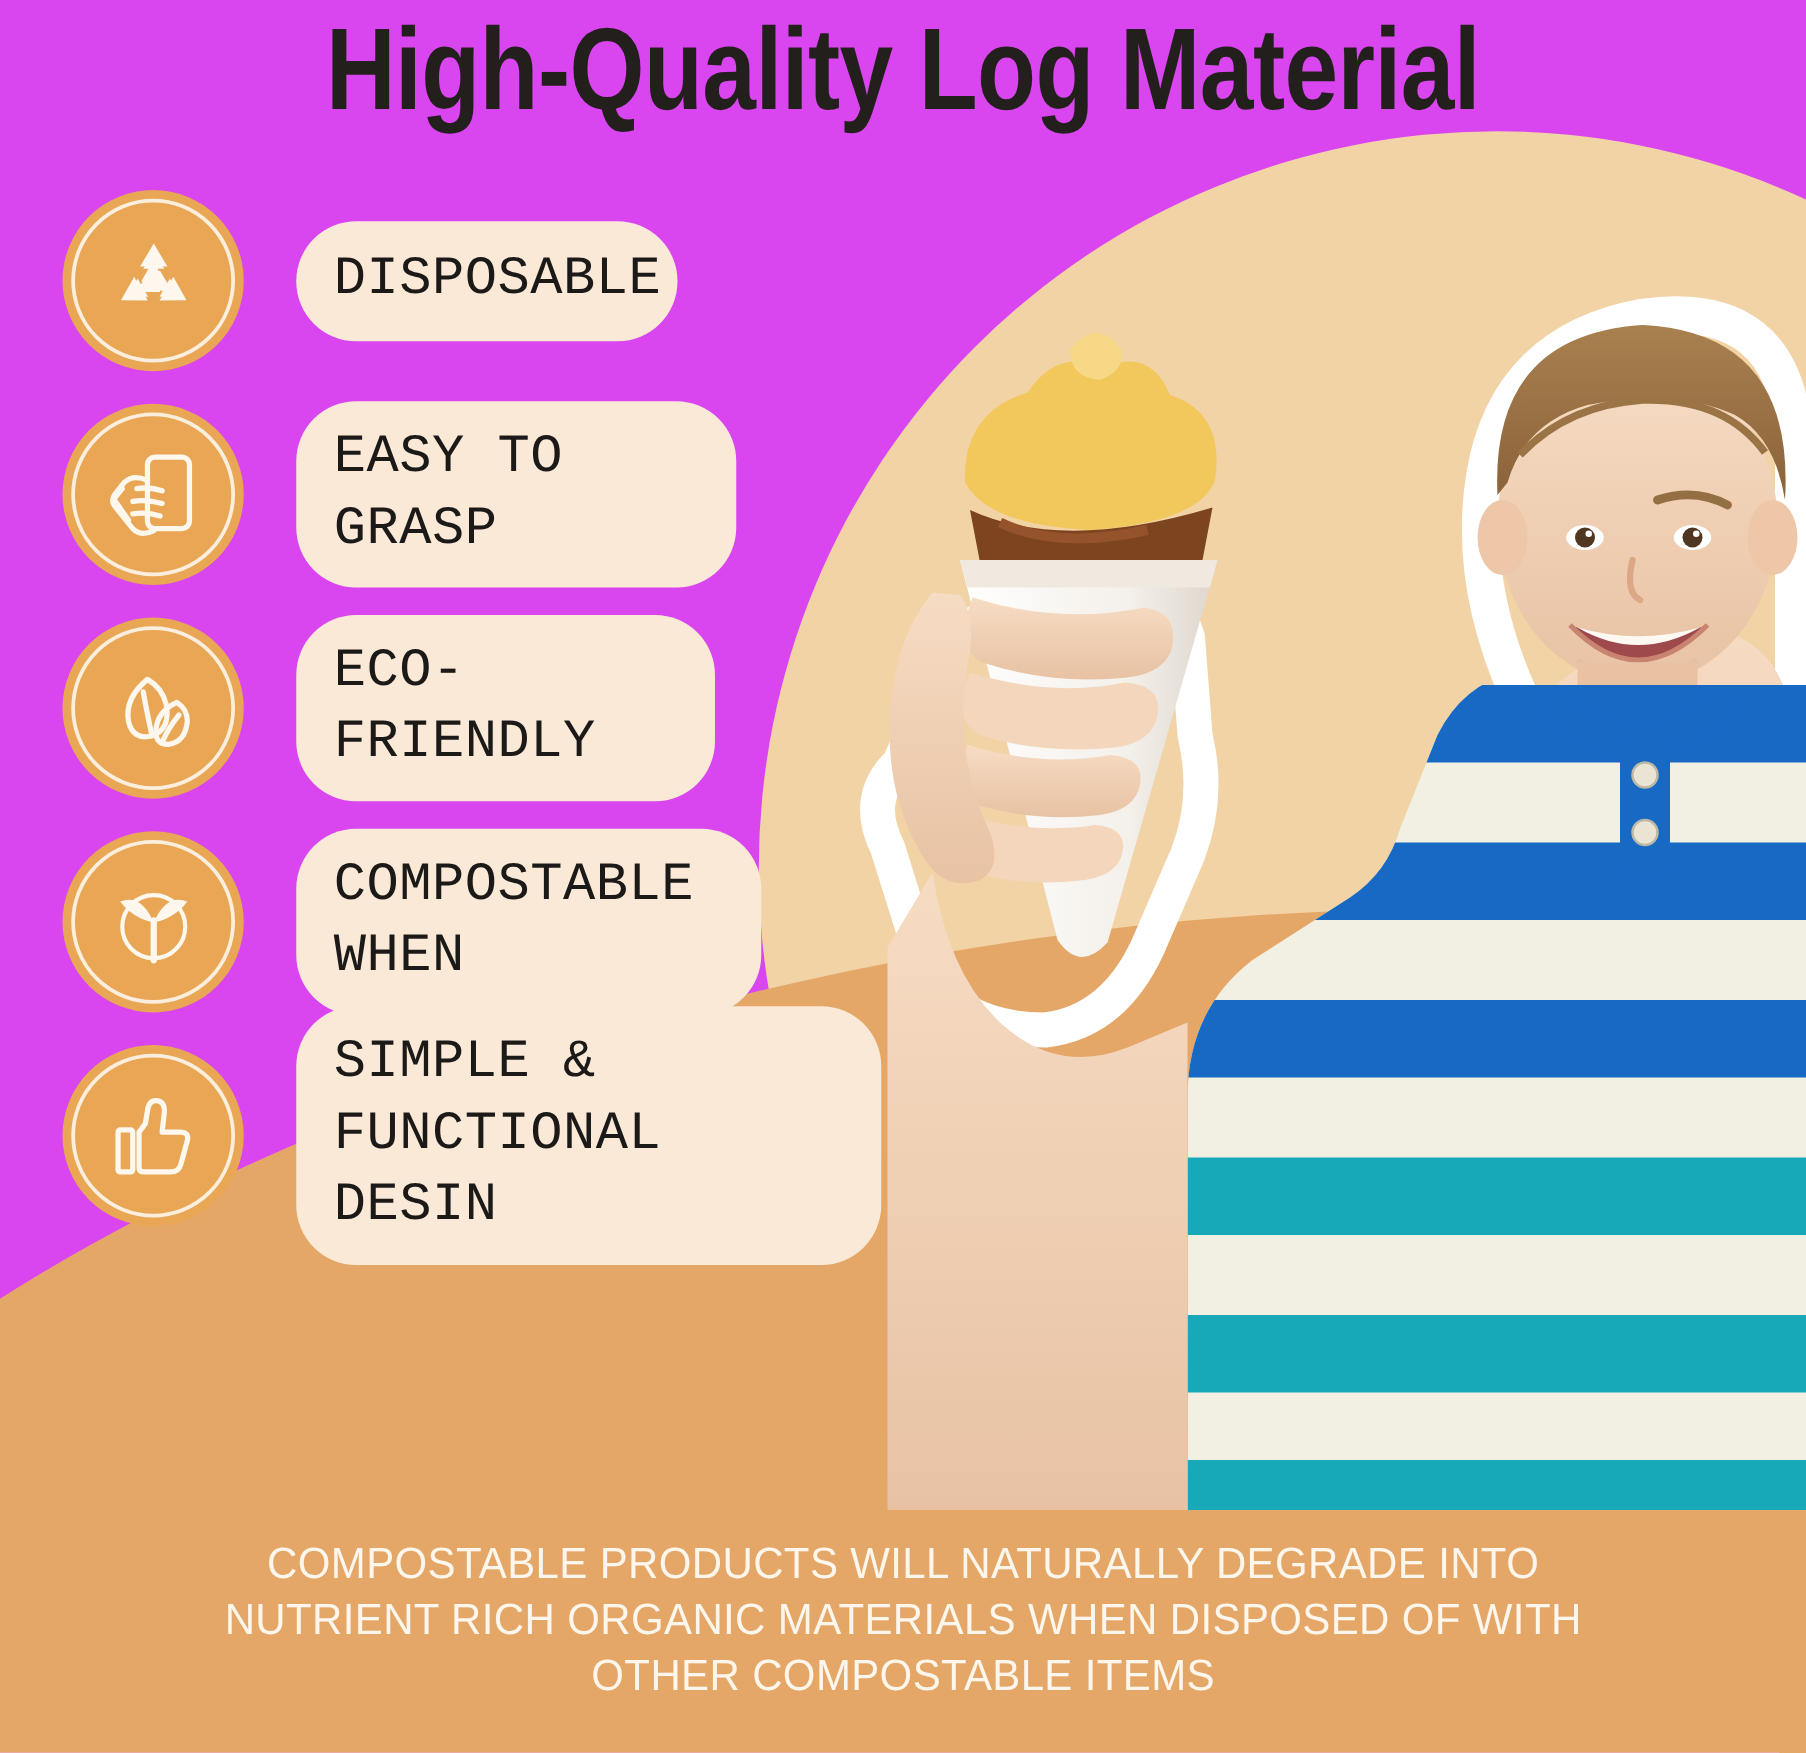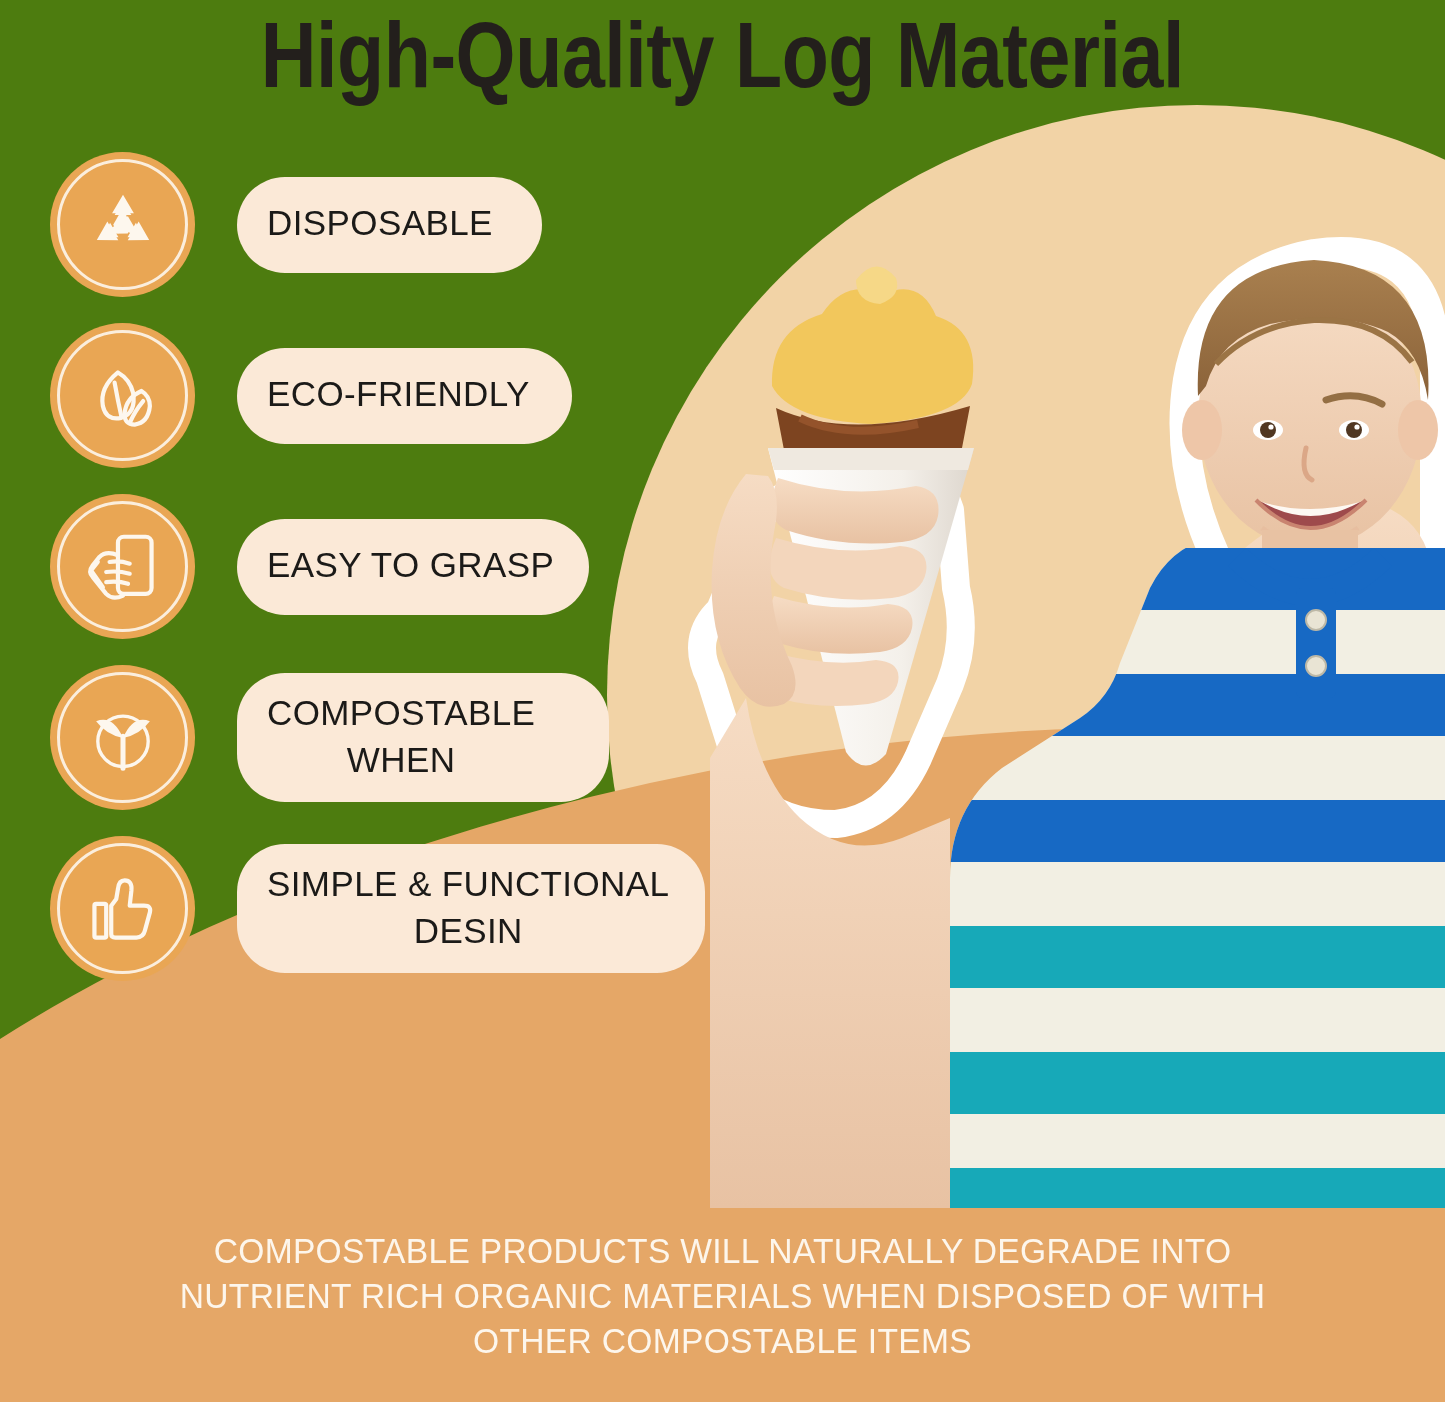--- a/index.html
+++ b/index.html
@@ -3,21 +3,21 @@
 <meta charset="utf-8">
 <style>
   * { margin:0; padding:0; box-sizing:border-box; }
   body {
     width:1445px; height:1402px;
     background:#ffffff;
     font-family:"Liberation Sans", sans-serif;
     overflow:hidden;
     position:relative;
   }
-  #root { position:relative; width:1445px; height:1402px; overflow:hidden; background:#4d7c0f; }
+  #root { position:relative; width:1445px; height:1402px; overflow:hidden; background:#d946ef; }
 
   
   .bg-layer { position:absolute; inset:0; overflow:hidden; }
   .tan-circle {
     position:absolute;
     left:607px; top:105px;
     width:1180px; height:1180px;
     border-radius:50%;
     background:#f2d3a6;
   }
@@ -88,27 +88,26 @@
   .pill {
     margin-left:42px;
     background:#fbe9d7;
     border-radius:48px;
     padding:17px 30px 19px 30px;
     display:flex;
     align-items:center;
     min-height:96px;
   }
   .pill-label {
-    font-size:35px;
+    font-size:43px;
     color:#1b1a18;
     line-height:1.32;
     letter-spacing:0.4px;
     white-space:pre-line;
-    font-family:Liberation Sans, sans-serif;
-    text-align:center;
+    font-family:Liberation Mono, monospace;
   }
 
   
   .r0 .pill { width:305px; }
   .r1 .pill { width:335px; }
   .r2 .pill { width:352px; }
   .r3 .pill { width:372px; }
   .r4 .pill { width:468px; }
 
   
@@ -286,54 +285,54 @@
             <path d="M44 40 h12 l10 17 h-12 Z" transform="rotate(120 50 50)"></path>
             <path d="M44 40 h12 l10 17 h-12 Z" transform="rotate(240 50 50)"></path>
           </g>
         </svg>
       </div>
       <div class="pill">
         <span class="pill-label">DISPOSABLE</span>
       </div>
     </div>
 
-    <div class="feature-row r1">
-      <div class="icon-badge">
-        <svg width="84" height="84" viewBox="0 0 100 100">
-          <g fill="none" stroke="#fdf7ee" stroke-width="5" stroke-linejoin="round" stroke-linecap="round">
-            <path d="M44 22 Q22 40 26 62 Q30 80 48 76 Q66 70 62 46 Q58 30 44 22 Z"></path>
-            <path d="M40 34 Q44 56 48 74"></path>
-            <path d="M72 44 Q54 52 52 70 Q51 84 64 84 Q80 82 82 62 Q82 50 72 44 Z"></path>
-            <path d="M74 56 Q64 68 58 82"></path>
-          </g>
-        </svg>
-      </div>
-      <div class="pill">
-        <span class="pill-label">ECO-FRIENDLY</span>
-      </div>
-    </div>
-
     <div class="feature-row r2">
       <div class="icon-badge">
         <svg width="84" height="84" viewBox="0 0 100 100">
           <g fill="none" stroke="#fdf7ee" stroke-width="5" stroke-linejoin="round" stroke-linecap="round">
             <rect x="44" y="14" width="40" height="68" rx="7"></rect>
             <path d="M44 36 Q30 30 22 38 L14 48 Q8 56 14 62 L30 82 Q38 90 50 84"></path>
             <path d="M34 44 Q46 42 58 46"></path>
             <path d="M30 56 Q44 54 58 58"></path>
             <path d="M30 68 Q44 66 56 70"></path>
             <path d="M20 44 L12 54 L26 74"></path>
           </g>
         </svg>
       </div>
       <div class="pill">
         <span class="pill-label">EASY TO GRASP</span>
       </div>
     </div>
 
+    <div class="feature-row r1">
+      <div class="icon-badge">
+        <svg width="84" height="84" viewBox="0 0 100 100">
+          <g fill="none" stroke="#fdf7ee" stroke-width="5" stroke-linejoin="round" stroke-linecap="round">
+            <path d="M44 22 Q22 40 26 62 Q30 80 48 76 Q66 70 62 46 Q58 30 44 22 Z"></path>
+            <path d="M40 34 Q44 56 48 74"></path>
+            <path d="M72 44 Q54 52 52 70 Q51 84 64 84 Q80 82 82 62 Q82 50 72 44 Z"></path>
+            <path d="M74 56 Q64 68 58 82"></path>
+          </g>
+        </svg>
+      </div>
+      <div class="pill">
+        <span class="pill-label">ECO-FRIENDLY</span>
+      </div>
+    </div>
+
     <div class="feature-row r3">
       <div class="icon-badge">
         <svg width="84" height="84" viewBox="0 0 100 100">
           <circle cx="50" cy="54" r="30" fill="none" stroke="#fdf7ee" stroke-width="4"></circle>
           <path d="M50 48 L50 86" stroke="#fdf7ee" stroke-width="6" stroke-linecap="round"></path>
           <path d="M50 50 Q30 46 18 30 Q38 22 50 50 Z" fill="#fdf7ee"></path>
           <path d="M50 50 Q70 46 82 30 Q62 22 50 50 Z" fill="#fdf7ee"></path>
         </svg>
       </div>
       <div class="pill">

